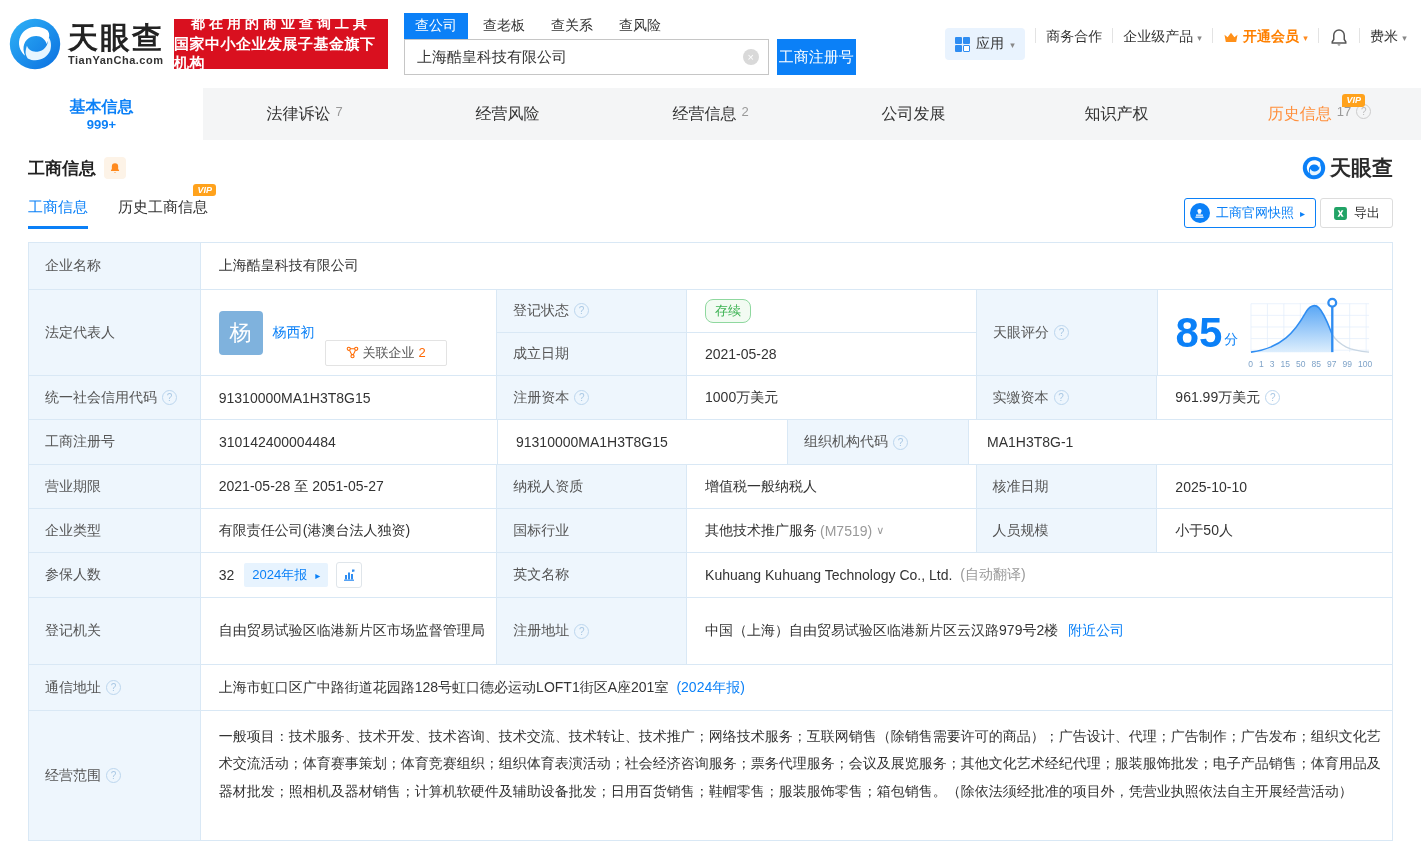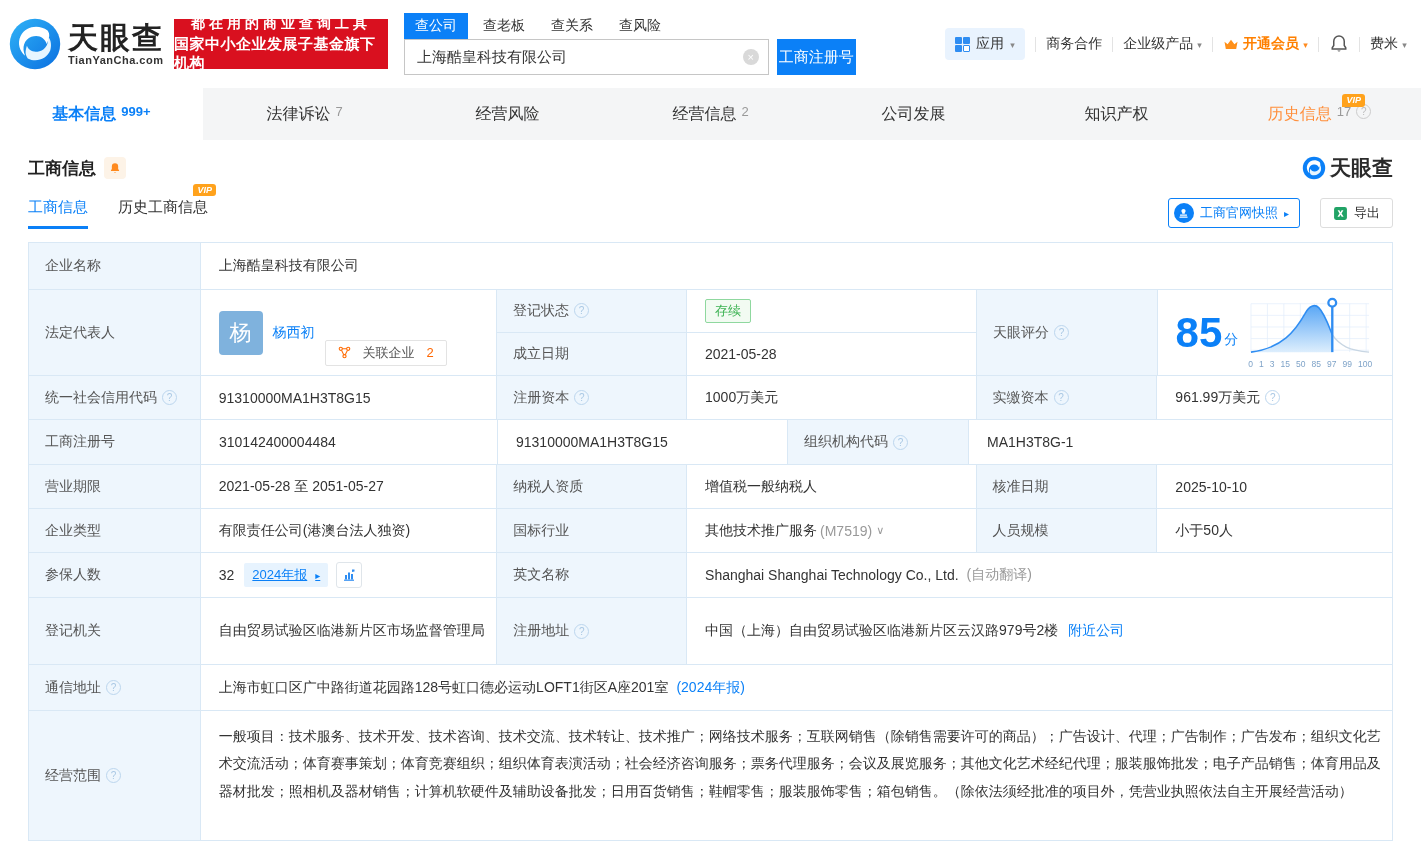--- a/index.html
+++ b/index.html
@@ -22,39 +22,39 @@
   .stab.active { background:#0b80f7; color:#fff; }
   .search-row { display:flex; align-items:center; }
   .search-box { position:relative; width:368px; }
   .search-box input { width:100%; height:36px; border:1px solid #c6c6c6; padding:0 34px 0 12px;
     font-size:15px; color:#333; outline:none; font-family:inherit; }
   .clear-ic { position:absolute; right:10px; top:10px; width:16px; height:16px; border-radius:50%;
     background:#d9d9d9; color:#fff; font-size:11px; line-height:16px; text-align:center; cursor:pointer; }
   .clear-ic::before { content:"\00d7"; }
   .search-btn { margin-left:8px; width:80px; height:36px; background:#0b80f7; color:#fff;
     border:none; font-size:15px; cursor:pointer; font-family:inherit; }
-  .hmenu { margin-left:auto; display:flex; align-items:center; gap:10px; font-size:14px; color:#333; }
+  .hmenu { margin-left:auto; display:flex; align-items:flex-start; gap:10px; font-size:14px; color:#333; }
   .hm-apps { display:flex; align-items:center; gap:6px; background:#e9f3fe; border-radius:4px;
     padding:7px 10px; cursor:pointer; }
   .grid-ic { width:15px; height:15px; display:grid; grid-template-columns:7px 7px; grid-template-rows:7px 7px; gap:1px; }
   .grid-ic i { background:#2f8df2; border-radius:1px; }
   .grid-ic i:last-child { background:#fff; border:1.5px solid #2f8df2; }
   .caret { display:inline-block; font-size:10px; color:#888; transform:scale(0.9); }
   .caret::before { content:"\25be"; }
   .caret.orange { color:#ff8a1e; }
   .hm-item { cursor:pointer; white-space:nowrap; }
   .hm-div { width:1px; height:15px; background:#e3e3e3; }
   .vip-link { color:#ff8000; font-weight:bold; display:flex; align-items:center; gap:4px; }
   .bell-btn { width:20px; height:20px; cursor:pointer; }
 
   
   .navbar { height:52px; background:#f4f5f6; display:flex; }
   .ntab { flex:1; display:flex; align-items:center; justify-content:center; gap:5px;
     font-size:16px; color:#333; cursor:pointer; position:relative; }
-  .ntab.active { background:#fff; color:#0b80f7; font-weight:bold; }
+  .ntab.active { background:#fff; color:#0b80f7; font-weight:bold;flex-direction:column; }
   .ntab .cnt { font-size:13px; color:#999; margin-top:-6px; }
   .ntab.active .cnt { color:#0b80f7; }
   .ntab.orange { color:#ff8f3c; }
   .vip-badge { background:#ffa21c; color:#fff; font-size:9px; font-weight:bold; font-style:italic;
     border-radius:3px 3px 3px 0; padding:1px 4px; line-height:1.2; }
   .ntab .vip-badge { position:absolute; top:6px; right:56px; }
   .qcirc { display:inline-block; width:15px; height:15px; border:1px solid #ccc; color:#bbb;
     border-radius:50%; font-size:10px; line-height:14px; text-align:center; margin-top:-6px;}
   .qcirc::before { content:"?"; }
 
@@ -64,21 +64,21 @@
   .sec-title { font-size:17px; font-weight:bold; color:#222; }
   .bell-box { margin-left:8px; width:22px; height:22px; background:#fdf3e7; border-radius:4px;
     display:flex; align-items:center; justify-content:center; cursor:pointer; }
   .watermark { margin-left:auto; display:flex; align-items:center; gap:4px; }
   .watermark .wm-txt { font-size:21px; font-weight:bold; color:#2b2b2b; }
   .subtab-row { margin-top:12px; display:flex; align-items:center; height:38px; }
   .subtab { font-size:15px; color:#333; margin-right:30px; position:relative; cursor:pointer; padding-bottom:12px; }
   .subtab.active { color:#0b80f7; }
   .subtab.active::after { content:""; position:absolute; left:0; right:0; bottom:0; height:3px; background:#0b80f7; }
   .subtab .vip-badge { position:absolute; top:-14px; right:-8px; }
-  .act-btns { margin-left:auto; display:flex; gap:20px; align-items:flex-start; }
+  .act-btns { margin-left:auto; display:flex; gap:4px; align-items:flex-start; }
   .snap-btn { display:flex; align-items:center; gap:6px; border:1px solid #0b80f7; border-radius:3px;
     color:#0b80f7; background:#fff; font-size:13px; padding:4px 10px 4px 5px; cursor:pointer; font-family:inherit; }
   .stamp-circ { width:20px; height:20px; border-radius:50%; background:#0b80f7;
     display:flex; align-items:center; justify-content:center; }
   .tri-r { font-size:10px; } .tri-r::before { content:"\25b8"; }
   .export-btn { display:flex; align-items:center; gap:6px; border:1px solid #ddd; border-radius:3px;
     background:#fff; color:#333; font-size:13px; padding:5px 12px; cursor:pointer; font-family:inherit; }
 
   
   .biz-table { margin-top:10px; border:1px solid #d9e8f5; width:1365px; }
@@ -93,30 +93,30 @@
   .qmark { display:inline-block; width:15px; height:15px; border:1px solid #bcd6ee; color:#a9c8e4;
     border-radius:50%; font-size:10px; line-height:13px; text-align:center; margin-left:5px; flex:none;}
   .qmark::before { content:"?"; }
   .subcol { display:flex; flex-direction:column; width:480px; }
   .subrow { display:flex; height:43px; }
   .subrow:first-child { border-bottom:1px solid #d9e8f5; }
   .subrow .cell { height:100%; }
   .avatar { width:44px; height:44px; border-radius:4px; background:#7fb2dd; color:#fff; font-size:22px;
     display:flex; align-items:center; justify-content:center; flex:none; }
   .link { color:#0b80f7; cursor:pointer; text-decoration:none; }
-  .rel-badge { display:flex; align-items:center; gap:12px; border:1px solid #e3e3e3; border-radius:2px;
-    padding:3px 12px; margin-left:10px; font-size:13px; color:#555; cursor:pointer; background:#fff;margin-top:40px;}
+  .rel-badge { display:flex; align-items:center; gap:4px; border:1px solid #e3e3e3; border-radius:2px;
+    padding:3px 20px; margin-left:10px; font-size:13px; color:#555; cursor:pointer; background:#fff;margin-top:40px;}
   .rel-badge .num { color:#f60; }
   .status-badge { border:1px solid #8fd89f; background:#f2fbf2; color:#3eb354; font-size:13px;
-    border-radius:2px; padding:2px 9px; }
+    border-radius:8px; padding:2px 9px; }
   .gray { color:#999; }
   .chev { font-size:11px; color:#999; margin-left:4px; }
   .chev::before { content:"\2228"; }
   .report-badge { background:#e7f3fe; color:#0b80f7; font-size:13px; border-radius:2px;
-    padding:3px 8px; margin-left:10px; cursor:pointer; display:inline-flex; align-items:center; gap:8px;text-decoration:underline;}
+    padding:3px 8px; margin-left:10px; cursor:pointer; display:inline-flex; align-items:center; gap:8px;}
   .chart-btn { margin-left:8px; width:26px; height:26px; border:1px solid #dfe5ea; border-radius:3px;
     background:#fff; display:flex; align-items:center; justify-content:center; cursor:pointer; }
   .score-cell { padding-left:8px; display:flex; align-items:center; }
   .score-num { font-size:42px; font-weight:bold; color:#0b80f7; line-height:1; }
   .score-unit { font-size:14px; color:#0b80f7; margin:14px 0 0 2px; }
   .score-chart { margin-left:8px; width:128px; }
   .axis { display:flex; justify-content:space-between; width:124px; margin:0 auto;
     font-size:8.5px; color:#7fa3c8; line-height:1; margin-top:1px;}
   .wrap2 { line-height:1.7; padding:8px 12px 8px 18px; align-items:center; }
   .scope-cell { line-height:1.95; padding:12px 24px 12px 18px; font-size:14px; align-items:flex-start; }
@@ -422,21 +422,21 @@
             <path d="M2 12.2h10" stroke="#2f8df2" stroke-width="1.2"></path>
             <rect x="3" y="7" width="2" height="4.5" fill="#2f8df2"></rect>
             <rect x="6" y="4.5" width="2" height="7" fill="#2f8df2"></rect>
             <rect x="9" y="6" width="2" height="5.5" fill="#2f8df2"></rect>
             <path d="M10 1.5h2.5v2L10 4z" fill="#2f8df2"></path>
             </svg>
         </span>
       </div>
       <div class="cell label w3">英文名称</div>
       <div class="cell value span-3 last">
-        <span>Shanghai Shanghai Technology Co., Ltd.</span>
+        <span>Kuhuang Kuhuang Technology Co., Ltd.</span>
         <span class="gray" style="margin-left:8px;">(自动翻译)</span>
       </div>
     </div>
 
     <div class="trow" style="height:67px">
       <div class="cell label w1">登记机关</div>
       <div class="cell value w2 wrap2">自由贸易试验区临港新片区市场监督管理局</div>
       <div class="cell label w3">
         <span>注册地址</span>
           <span class="qmark"></span>

